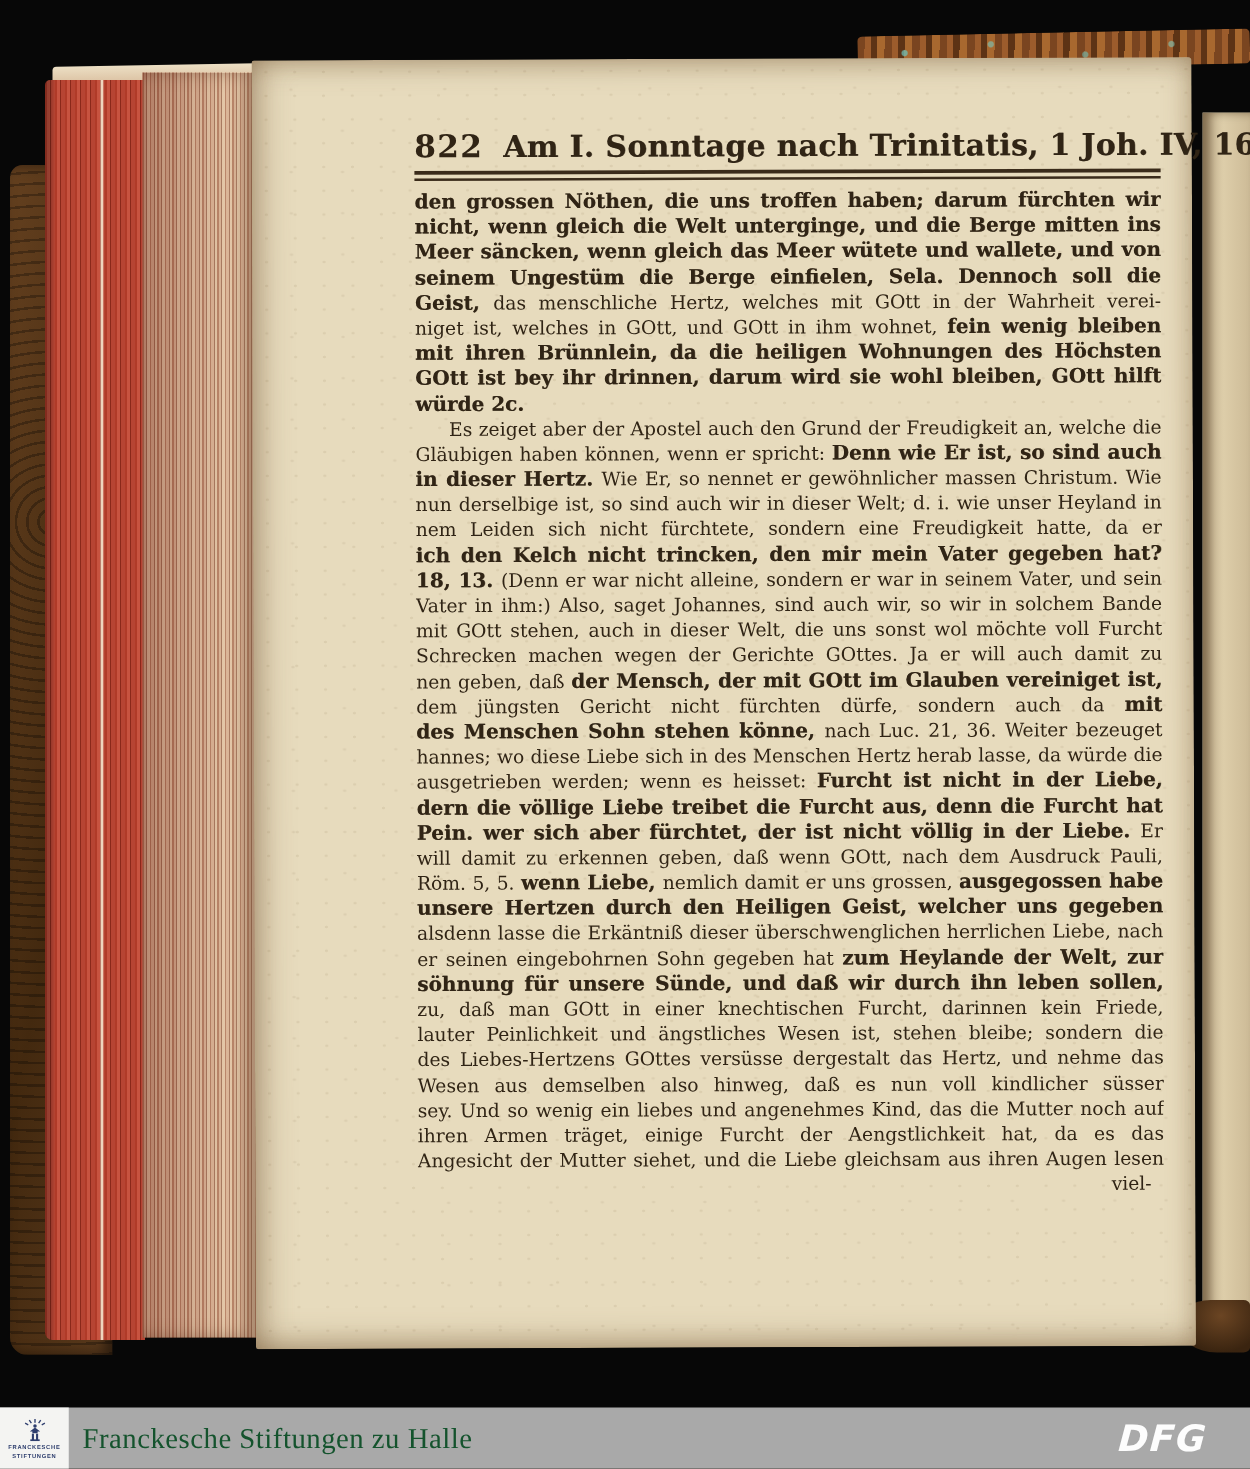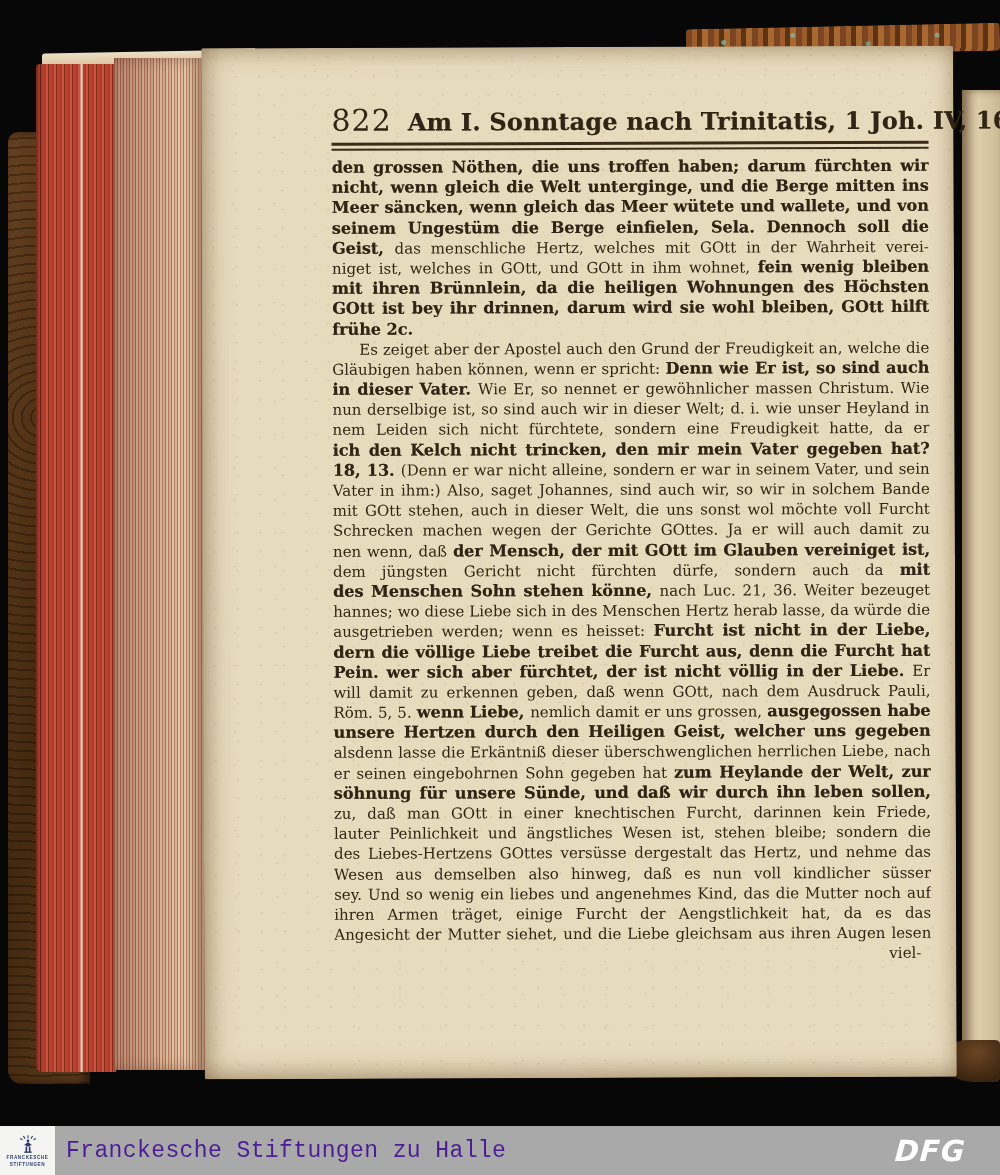--- a/index.html
+++ b/index.html
@@ -85,41 +85,41 @@
       inset 16px 0 26px -10px rgba(105,72,40,.38),
       inset -10px 0 22px -8px rgba(120,85,45,.30),
       inset 0 14px 24px -12px rgba(110,80,45,.35),
       inset 0 -16px 26px -12px rgba(110,80,45,.40);
     transform:rotate(-0.2deg);
   }
 
   
   .content{position:absolute;left:130px;top:55px;width:597px;color:var(--ink)}
   .header-row{display:flex;align-items:baseline;gap:16px;white-space:nowrap}
-  .page-number{font-size:30px;font-weight:400;letter-spacing:1px}
+  .page-number{font-size:25px;font-weight:700;letter-spacing:1px}
   .page-title{font-size:24px;font-weight:700;letter-spacing:.2px;flex:1;
     text-shadow:.4px 0 0 rgba(48,36,21,.55)}
   .double-rule{margin-top:5px;height:8px;border-top:3px solid var(--rule);border-bottom:2px solid var(--rule)}
   .text-block{margin-top:7px}
   .para{font-size:15px;line-height:20.2px}
   .para.indent .line:first-child{text-indent:27px}
   .line{height:20.2px;overflow:hidden;white-space:nowrap}
   .line.just{text-align:justify;text-align-last:justify;white-space:normal}
   .seg{font-weight:400}
   .seg.bold{font-weight:700;font-size:16px;text-shadow:.3px 0 0 rgba(48,36,21,.6)}
   .catchword{text-align:right;padding-right:10px;font-size:15px;line-height:20.2px}
 
   
   .bottom-bar{position:absolute;left:0;top:1126px;width:1000px;height:49px;background:var(--bar-gray)}
   .logo-box{position:absolute;left:0;top:0;width:55px;height:49px;background:var(--bar-white);
     display:flex;flex-direction:column;align-items:center;justify-content:center;gap:1px}
   .logo-text{font-family:"Liberation Sans",sans-serif;font-size:4.6px;letter-spacing:.6px;
     color:var(--logo-blue);font-weight:700;line-height:5.4px}
   .bar-title{position:absolute;left:66px;top:0;height:49px;display:flex;align-items:center;
-    color:#4c1d95;font-size:23px;font-family:Liberation Mono, monospace;letter-spacing:.4px}
+    color:#14532d;font-size:23px;font-family:Liberation Serif, serif;letter-spacing:.4px}
   .dfg{position:absolute;right:34px;top:0;height:49px;display:flex;align-items:center;
     color:#fdfdfd;font-family:"DejaVu Sans","Liberation Sans",sans-serif;
     font-size:29px;font-weight:900;font-style:italic;letter-spacing:1px;transform:skewX(-4deg)}
 </style>
 </head>
 <body>
 
 <div class="scene">
   <div class="cover-left"></div>
   <div class="edges-top"></div>
@@ -139,34 +139,34 @@
       <div class="text-block">
           <div class="para">
             <div class="line just"><span class="seg bold">den grossen Nöthen, die uns troffen haben; darum fürchten wir uns</span></div>
             <div class="line just"><span class="seg bold">nicht, wenn gleich die Welt unterginge, und die Berge mitten ins</span></div>
             <div class="line just"><span class="seg bold">Meer säncken, wenn gleich das Meer wütete und wallete, und von</span></div>
             <div class="line just"><span class="seg bold">seinem Ungestüm die Berge einfielen, Sela. Dennoch soll die Stadt</span></div>
             <div class="line just"><span class="seg bold">Geist, </span><span class="seg">das menschliche Hertz, welches mit GOtt in der Wahrheit verei-</span></div>
             <div class="line just"><span class="seg">niget ist, welches in GOtt, und GOtt in ihm wohnet, </span><span class="seg bold">fein wenig bleiben</span></div>
             <div class="line just"><span class="seg bold">mit ihren Brünnlein, da die heiligen Wohnungen des Höchsten sind.</span></div>
             <div class="line just"><span class="seg bold">GOtt ist bey ihr drinnen, darum wird sie wohl bleiben, GOtt hilft ihr</span></div>
-            <div class="line"><span class="seg bold">frühe 2c.</span></div>
+            <div class="line"><span class="seg bold">würde 2c.</span></div>
           </div>
           <div class="para indent">
             <div class="line just"><span class="seg">Es zeiget aber der Apostel auch den Grund der Freudigkeit an, welche die</span></div>
             <div class="line just"><span class="seg">Gläubigen haben können, wenn er spricht: </span><span class="seg bold">Denn wie Er ist, so sind auch wir</span></div>
-            <div class="line just"><span class="seg bold">in dieser Vater. </span><span class="seg">Wie Er, so nennet er gewöhnlicher massen Christum. Wie</span></div>
+            <div class="line just"><span class="seg bold">in dieser Hertz. </span><span class="seg">Wie Er, so nennet er gewöhnlicher massen Christum. Wie</span></div>
             <div class="line just"><span class="seg">nun derselbige ist, so sind auch wir in dieser Welt; d. i. wie unser Heyland in sei-</span></div>
             <div class="line just"><span class="seg">nem Leiden sich nicht fürchtete, sondern eine Freudigkeit hatte, da er sprach: </span><span class="seg bold">Soll</span></div>
             <div class="line just"><span class="seg bold">ich den Kelch nicht trincken, den mir mein Vater gegeben hat? Joh.</span></div>
             <div class="line just"><span class="seg bold">18, 13. </span><span class="seg">(Denn er war nicht alleine, sondern er war in seinem Vater, und sein</span></div>
             <div class="line just"><span class="seg">Vater in ihm:) Also, saget Johannes, sind auch wir, so wir in solchem Bande</span></div>
             <div class="line just"><span class="seg">mit GOtt stehen, auch in dieser Welt, die uns sonst wol möchte voll Furcht und</span></div>
             <div class="line just"><span class="seg">Schrecken machen wegen der Gerichte GOttes. Ja er will auch damit zu erken-</span></div>
-            <div class="line just"><span class="seg">nen wenn, daß </span><span class="seg bold">der Mensch, der mit GOtt im Glauben vereiniget ist,</span><span class="seg"> sich vor</span></div>
+            <div class="line just"><span class="seg">nen geben, daß </span><span class="seg bold">der Mensch, der mit GOtt im Glauben vereiniget ist,</span><span class="seg"> sich vor</span></div>
             <div class="line just"><span class="seg">dem jüngsten Gericht nicht fürchten dürfe, sondern auch da </span><span class="seg bold">mit Freudigkeit vor</span></div>
             <div class="line just"><span class="seg bold">des Menschen Sohn stehen könne, </span><span class="seg">nach Luc. 21, 36. Weiter bezeuget Jo-</span></div>
             <div class="line just"><span class="seg">hannes; wo diese Liebe sich in des Menschen Hertz herab lasse, da würde die Furcht</span></div>
             <div class="line just"><span class="seg">ausgetrieben werden; wenn es heisset: </span><span class="seg bold">Furcht ist nicht in der Liebe, son-</span></div>
             <div class="line just"><span class="seg bold">dern die völlige Liebe treibet die Furcht aus, denn die Furcht hat</span></div>
             <div class="line just"><span class="seg bold">Pein. wer sich aber fürchtet, der ist nicht völlig in der Liebe. </span><span class="seg">Er</span></div>
             <div class="line just"><span class="seg">will damit zu erkennen geben, daß wenn GOtt, nach dem Ausdruck Pauli,</span></div>
             <div class="line just"><span class="seg">Röm. 5, 5. </span><span class="seg bold">wenn Liebe, </span><span class="seg">nemlich damit er uns grossen, </span><span class="seg bold">ausgegossen habe in</span></div>
             <div class="line just"><span class="seg bold">unsere Hertzen durch den Heiligen Geist, welcher uns gegeben ist:</span></div>
             <div class="line just"><span class="seg">alsdenn lasse die Erkäntniß dieser überschwenglichen herrlichen Liebe, nach welcher</span></div>

